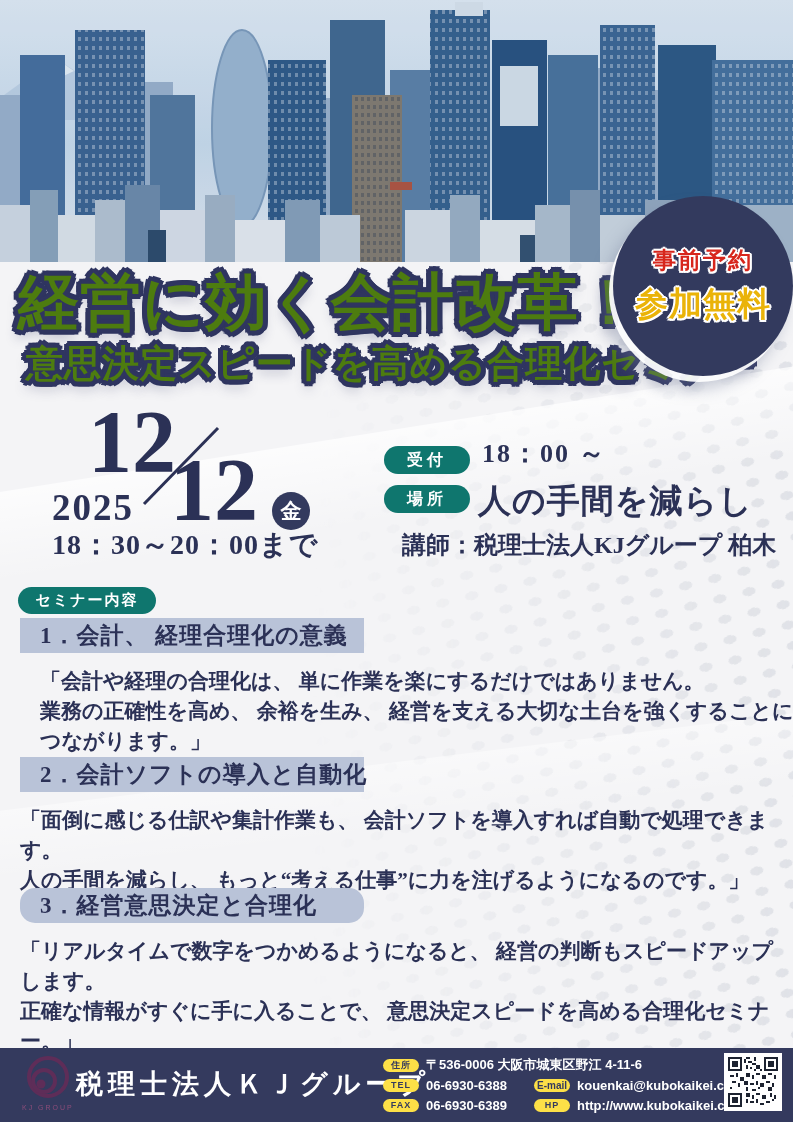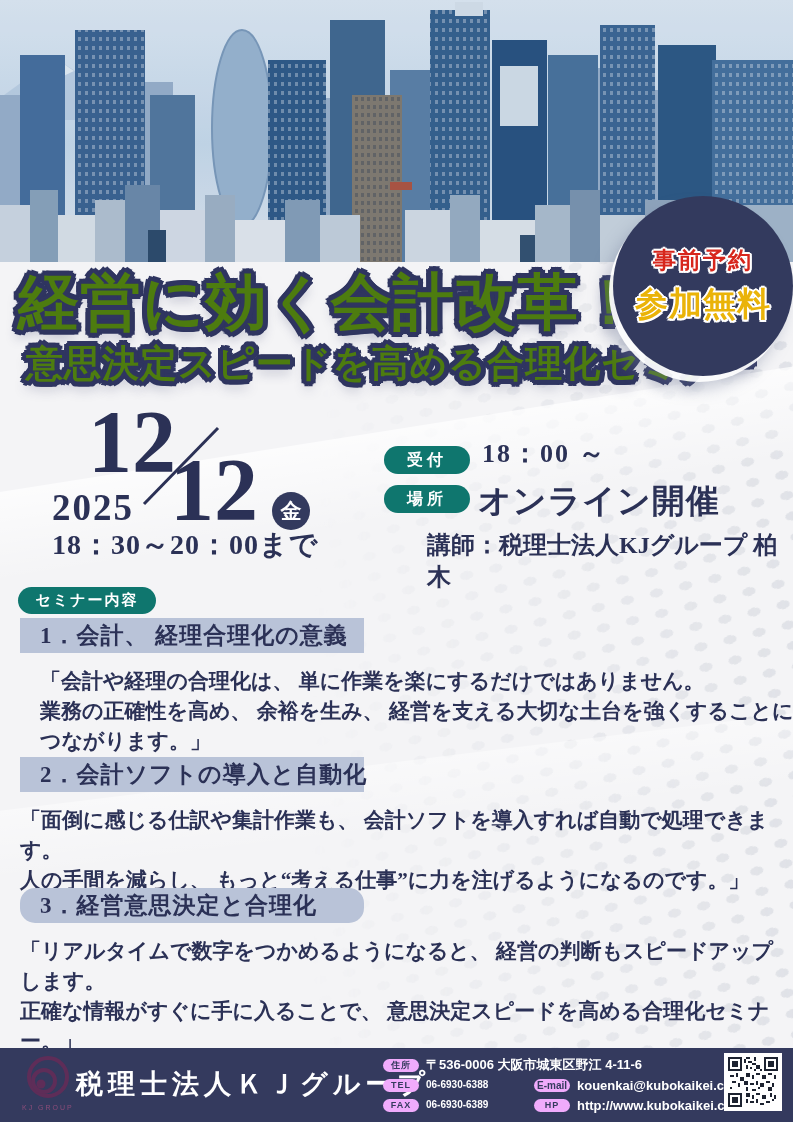--- a/index.html
+++ b/index.html
@@ -48,44 +48,44 @@
   .fri{position:absolute;left:272px;top:492px;width:38px;height:38px;border-radius:50%;background:#333a5e;z-index:2;
     display:flex;align-items:center;justify-content:center;color:#fff;font-size:21px;font-weight:bold;}
   .time{position:absolute;left:52px;top:526px;z-index:2;font-size:28px;font-weight:bold;letter-spacing:1px;}
 
   
   .pill{background:#0f766e;color:#fff;border-radius:15px;display:flex;align-items:center;justify-content:center;z-index:2;position:absolute;}
   .pill-recep{left:384px;top:446px;width:86px;height:28px;font-size:16px;font-weight:bold;letter-spacing:4px;}
   .pill-place{left:384px;top:485px;width:86px;height:28px;font-size:16px;font-weight:bold;letter-spacing:4px;}
   .recep-time{position:absolute;left:482px;top:436px;z-index:2;font-size:26px;font-weight:bold;letter-spacing:2px;}
   .place-val{position:absolute;left:478px;top:479px;z-index:2;font-size:33px;font-weight:bold;letter-spacing:1px;}
-  .lecturer{position:absolute;left:402px;top:529px;z-index:2;font-size:24px;font-weight:bold;margin-left:25px;}
+  .lecturer{position:absolute;left:402px;top:529px;z-index:2;font-size:24px;font-weight:bold;}
 
   
   .pill-seminar{left:18px;top:587px;width:138px;height:27px;border-radius:14px;font-size:15px;font-weight:bold;letter-spacing:2px;}
   .sec-bar{position:absolute;left:20px;width:344px;height:35px;background:#b9c3d8;z-index:2;
     display:flex;align-items:center;padding-left:20px;box-sizing:border-box;
     font-size:23px;font-weight:bold;color:#2b3156;letter-spacing:1px;white-space:nowrap;}
   .bar1{top:618px;} .bar2{top:757px;} .bar3{top:888px;border-radius:15px;}
   .sec-body{position:absolute;left:20px;width:760px;z-index:2;font-size:21px;font-weight:bold;color:#2b3156;line-height:30px;}
   .body1{top:666px;margin-left:20px;} .body2{top:805px;} .body3{top:936px;}
 
   
   .footer{position:absolute;left:0;top:1048px;width:793px;height:74px;background:#343a5e;z-index:2;}
   .logo{position:absolute;left:24px;top:8px;}
   .logo-cap{position:absolute;left:22px;top:56px;font-family:"Liberation Sans",sans-serif;font-size:7px;color:#8c4d7a;letter-spacing:2px;}
   .company{position:absolute;left:76px;top:18px;color:#fff;font-family:"Liberation Sans",sans-serif;
     font-size:27px;font-weight:bold;letter-spacing:5px;white-space:nowrap;}
   .contacts{position:absolute;left:383px;top:7px;font-family:"Liberation Sans",sans-serif;}
   .c-row{display:flex;align-items:center;height:20px;}
-  .c-pill{background:#f0abfc;color:#343a5e;border-radius:8px;font-size:9px;font-weight:bold;
+  .c-pill{background:#fde047;color:#343a5e;border-radius:8px;font-size:9px;font-weight:bold;
     width:36px;height:13px;display:flex;align-items:center;justify-content:center;letter-spacing:1px;margin-right:7px;flex:none;}
   .c-pill.small{font-size:10px;letter-spacing:0;}
   .c-txt{color:#fff;font-size:13px;font-weight:bold;white-space:nowrap;}
-  .c-txt.num{position:static;font-size:10px;width:108px;}
+  .c-txt.num{position:static;font-size:13px;width:108px;}
   .qr{position:absolute;left:724px;top:1053px;width:58px;height:58px;background:#fff;z-index:3;padding:4px;box-sizing:border-box;}
 </style>
 </head>
 <body>
 
 <div class="page">
 
   <div class="dots"></div>
   <div class="streak s1"></div>
   <div class="streak s2"></div>
@@ -182,21 +182,21 @@
       </svg>
   </div>
   <div class="num n2 navy">12</div>
   <div class="year navy">2025</div>
   <div class="fri">金</div>
   <div class="time navy">18：30～20：00まで</div>
 
   <div class="pill pill-recep">受付</div>
   <div class="recep-time navy">18：00 ～</div>
   <div class="pill pill-place">場所</div>
-  <div class="place-val navy">オンライン開催</div>
+  <div class="place-val navy">人の手間を減らし</div>
   <div class="lecturer navy">講師：税理士法人KJグループ 柏木</div>
 
   <div class="pill pill-seminar">セミナー内容</div>
 
   <div class="sec-bar bar1">1．会計、 経理合理化の意義</div>
   <div class="sec-body body1">
     <div>「会計や経理の合理化は、 単に作業を楽にするだけではありません。</div>
     <div>業務の正確性を高め、 余裕を生み、 経営を支える大切な土台を強くすることにつながります。」</div>
   </div>
 

